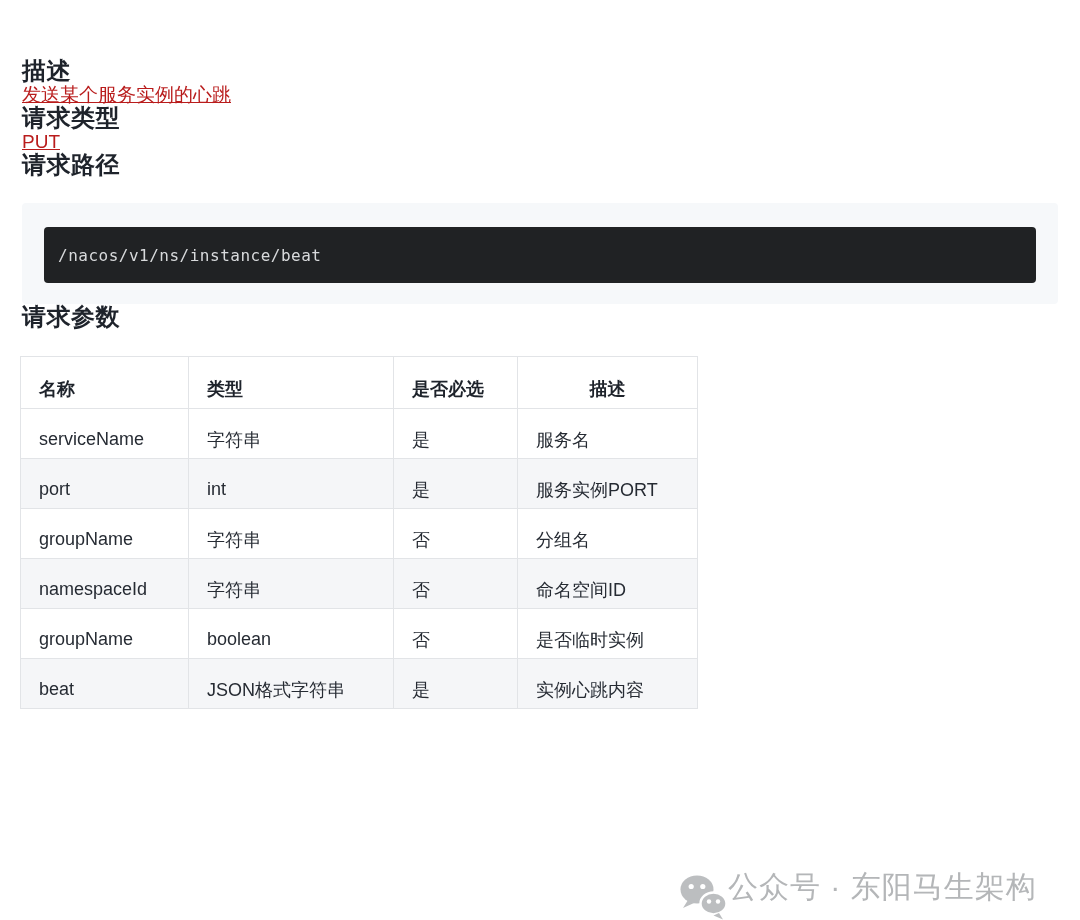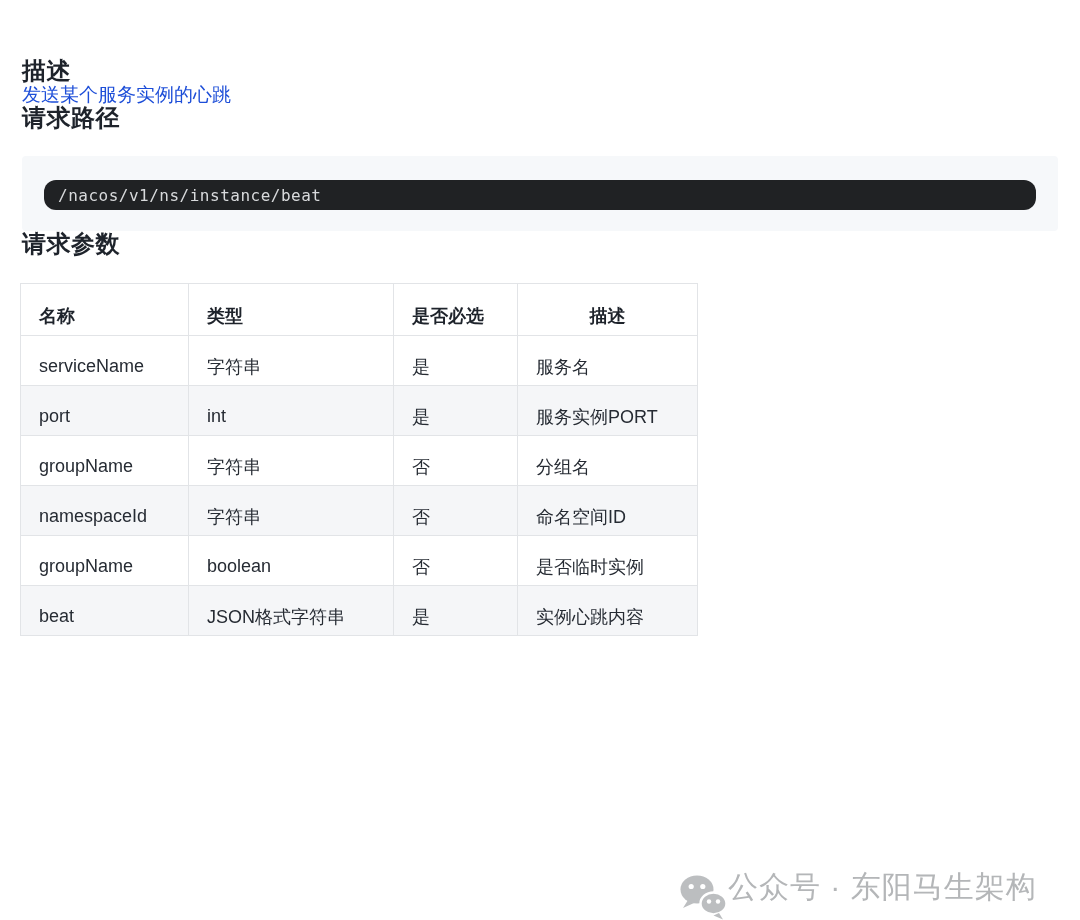--- a/index.html
+++ b/index.html
@@ -20,41 +20,42 @@
     font-size: 24px;
     line-height: 26px;
     font-weight: 700;
     color: #1e232b;
     letter-spacing: 0.5px;
   }
   p.body-text {
     margin: 0;
     font-size: 19px;
     line-height: 21px;
-    color: #1d4ed8;
+    color: #b91c1c;
+    text-decoration: underline;
   }
 
   .m-desc-body   { margin-top: 33px; }
   .m-type-head   { margin-top: 41px; }
   .m-type-body   { margin-top: 32px; }
   .m-path-head   { margin-top: 42px; }
   .m-path-panel  { margin-top: 25px; }
   .m-params-head { margin-top: 40px; }
   .m-table       { margin-top: 26px; }
 
   .code-panel {
     background: #f6f8fa;
     border-radius: 4px;
     padding: 24px 22px 21px 22px;
     width: 1036px;
   }
   .code-box {
     background: #202224;
-    border-radius: 12px;
-    height: 30px;
+    border-radius: 4px;
+    height: 56px;
     display: flex;
     align-items: center;
     padding: 0 14px;
   }
   .code-box code {
     font-family: "DejaVu Sans Mono", "Liberation Mono", monospace;
     font-size: 16px;
     letter-spacing: 0.5px;
     color: #d8dadc;
     white-space: pre;
@@ -112,20 +113,24 @@
 </head>
 <body>
 
 <main class="content">
 
   <section>
     <h2 class="sec-heading">描述</h2>
     <p class="body-text m-desc-body">发送某个服务实例的心跳</p>
   </section>
 
+  <section>
+    <h2 class="sec-heading m-type-head">请求类型</h2>
+    <p class="body-text m-type-body">PUT</p>
+  </section>
 
   <section>
     <h2 class="sec-heading m-path-head">请求路径</h2>
     <div class="code-panel m-path-panel">
       <div class="code-box">
         <code>/nacos/v1/ns/instance/beat</code>
       </div>
     </div>
   </section>
 

